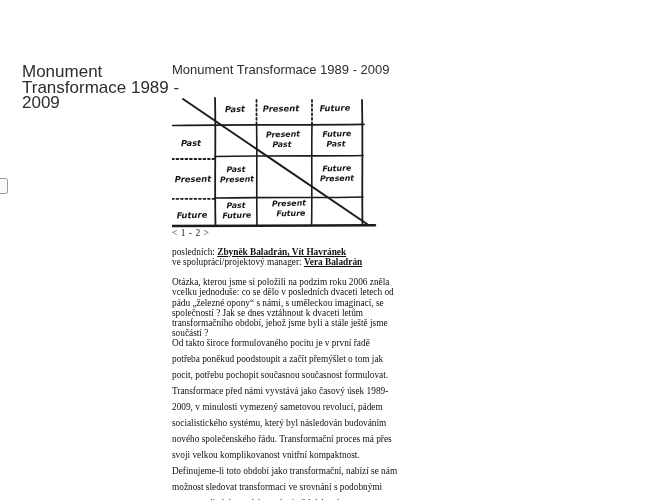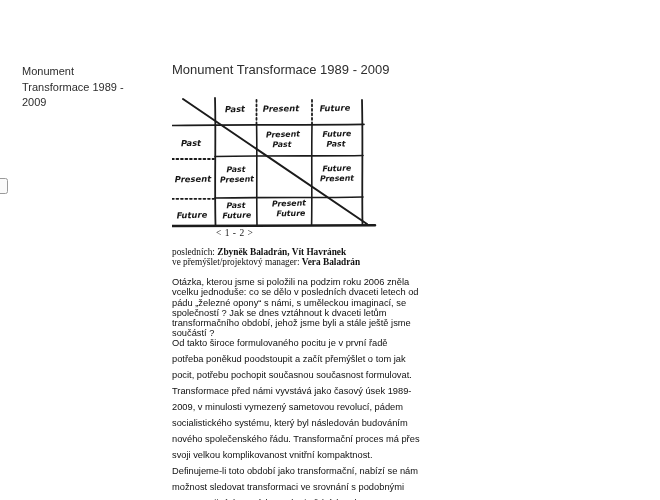--- a/index.html
+++ b/index.html
@@ -12,21 +12,21 @@
 
   
   .edge-tab{
     position:absolute;left:-3px;top:178px;width:9px;height:14px;
     background:#fafafa;border:1px solid #9a9a9a;border-radius:2.5px;
   }
 
   
   .sidebar-title{
     position:absolute;left:22px;top:64px;
-    font-size:11px;line-height:15.5px;color:#2d2d2d;
+    font-size:17px;line-height:15.5px;color:#2d2d2d;
     white-space:pre;cursor:pointer;
   }
 
   
   .page-title{
     position:absolute;left:172px;top:62px;margin:0;
     font-size:13px;line-height:15px;font-weight:400;color:#2d2d2d;
     white-space:nowrap;
   }
 
@@ -41,34 +41,33 @@
     font-family:"DejaVu Sans",sans-serif;font-weight:700;font-style:italic;
     fill:#161616;text-anchor:middle;
   }
   .sketch .hdr{font-size:8.4px;}
   .sketch .cell{font-size:7.9px;}
 
   .pagination{
     position:absolute;left:172px;top:228px;
     font-family:"Liberation Serif",serif;font-size:9.5px;color:#222;
     letter-spacing:.5px;
-    margin-left:44px;
   }
   .pagination span{cursor:pointer;}
 
   .credits{
     position:absolute;left:172px;top:247px;
     font-family:"Liberation Serif",serif;font-size:9.3px;line-height:10.2px;
     color:#101010;white-space:nowrap;
   }
-  .credits b{font-weight:700;}
+  .credits b{font-weight:700;text-decoration:underline;}
 
   .body-text{
     position:absolute;left:172px;margin:0;
-    font-family:Liberation Sans, sans-serif;font-size:9.3px;color:#101010;
+    font-family:Liberation Serif, serif;font-size:9.3px;color:#101010;
     white-space:pre;
   }
   .para1{top:277px;line-height:10.3px;}
   .para2{top:335px;line-height:16px;}
 </style>
 </head>
 <body>
 
 <div class="page">
 
@@ -133,21 +132,21 @@
           <text class="cell" x="117" y="112" transform="rotate(-2 117 112)">Present</text>
           <text class="cell" x="119" y="122" transform="rotate(-1 119 122)">Future</text>
         </g>
       </svg>
     </figure>
 
     <div class="pagination"><span>&lt;</span> <span>1 - 2</span> <span>&gt;</span></div>
 
     <div class="credits">
       <div><span>posledních: </span><b>Zbyněk Baladrán, Vít Havránek</b></div>
-      <div><span>ve přemýšlet/projektový manager: </span><b>Vera Baladrán</b></div>
+      <div><span>ve spolupráci/projektový manager: </span><b>Vera Baladrán</b></div>
     </div>
 
     <p class="body-text para1">Otázka, kterou jsme si položili na podzim roku 2006 zněla
 vcelku jednoduše: co se dělo v posledních dvaceti letech od
 pádu „železné opony“ s námi, s uměleckou imaginací, se
 společností ? Jak se dnes vztáhnout k dvaceti letům
 transformačního období, jehož jsme byli a stále ještě jsme
 součástí ?</p>
 
     <p class="body-text para2">Od takto široce formulovaného pocitu je v první řadě

